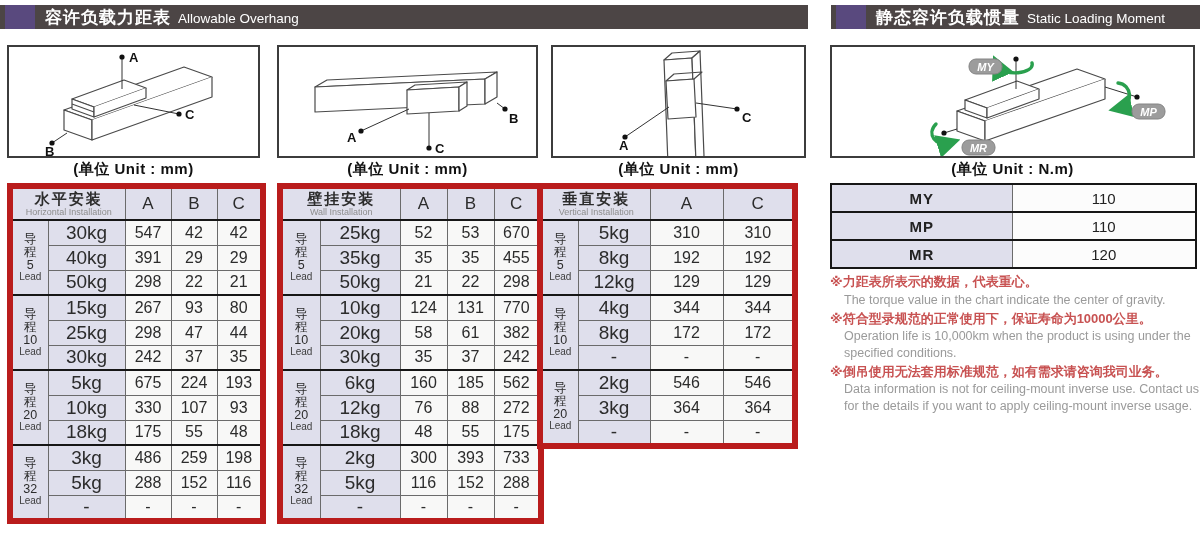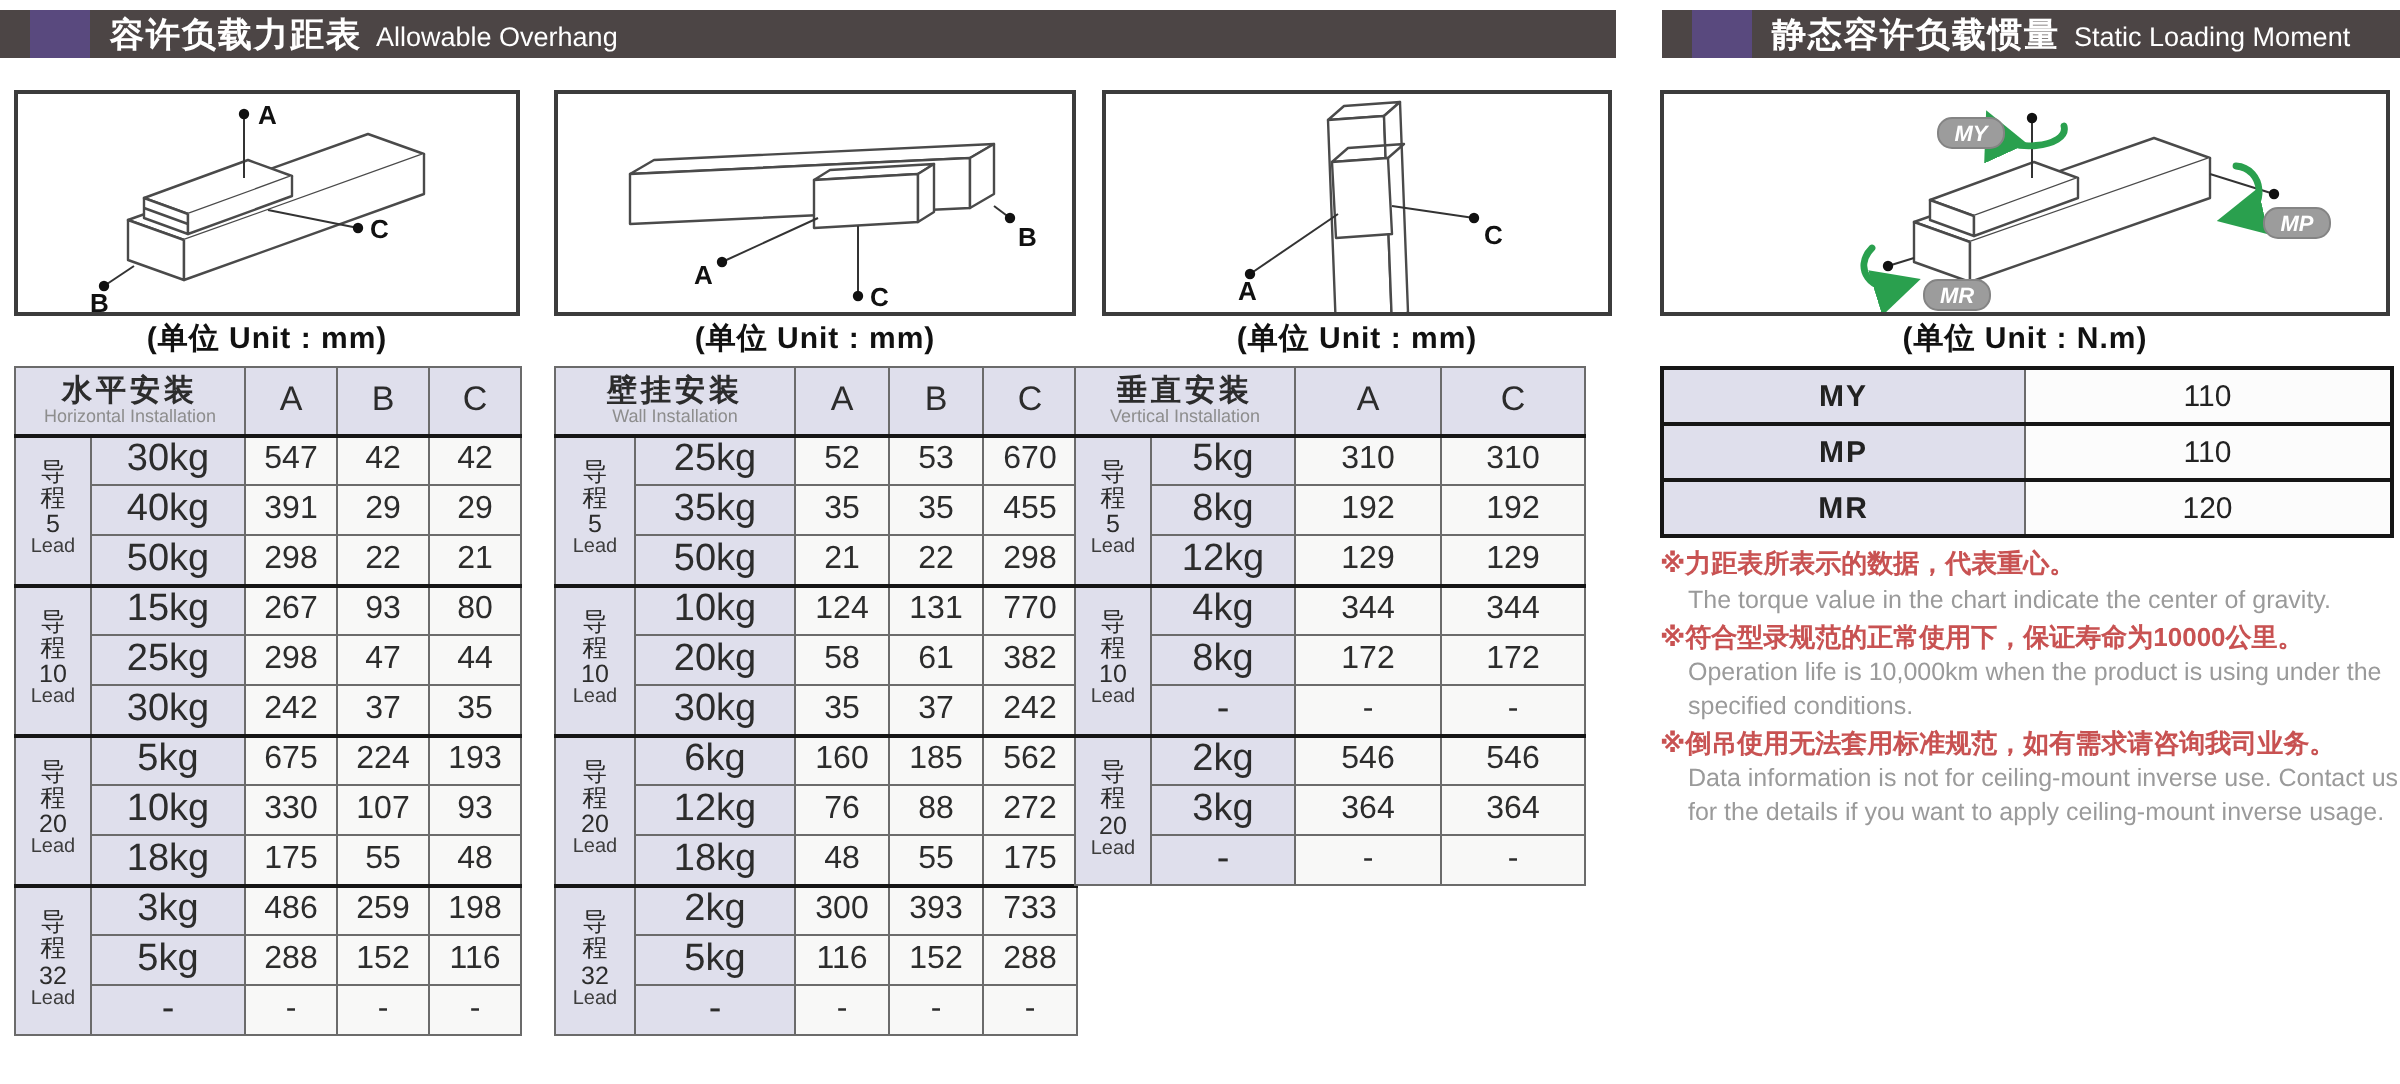--- a/index.html
+++ b/index.html
@@ -2,21 +2,21 @@
 <html><head>
 <meta charset="utf-8">
 <style>
   *{margin:0;padding:0;box-sizing:border-box}
   html,body{background:#fff}
   body{position:relative;width:1200px;height:542px;overflow:hidden;
        font-family:"Liberation Sans","DejaVu Sans",sans-serif;color:#222}
 
   
   .bar{position:absolute;top:5px;height:24px;background:#4c4545;
-       display:flex;align-items:center;gap:10px;padding-left:15px}
+       display:flex;align-items:center;gap:10px;padding-left:5px}
   .bar-left{left:0;width:808px}
   .bar-right{left:831px;width:397px}
   .bar .sq{width:30px;height:24px;background:#59497e;flex:none}
   .bar .ttl{display:flex;align-items:baseline;gap:7px;white-space:nowrap}
   .bar .zh{color:#fff;font-weight:bold;font-size:17px;letter-spacing:1px}
   .bar .en{color:#fff;font-weight:normal;font-size:13.5px}
 
   
   .panel{position:absolute;top:45px;height:113px;background:#fff;border:2px solid #3c3c3c}
   .p1{left:7px;width:253px}.p2{left:277px;width:261px}
@@ -25,21 +25,21 @@
 
   
   .unit{position:absolute;top:160px;height:20px;font-weight:bold;font-size:15px;
         color:#111;text-align:center;letter-spacing:.5px}
   .u1{left:7px;width:253px}.u2{left:277px;width:261px}
   .u3{left:551px;width:255px}.u4{left:830px;width:365px}
 
   
   .thost{position:absolute;top:183px}
   .th1{left:7px}.th2{left:277px}.th3{left:537px}
-  table.ov{border-collapse:collapse;table-layout:fixed;border:1px solid #b91c1c;background:#f8f8f7}
+  table.ov{border-collapse:collapse;table-layout:fixed;border:6px solid #b91c1c;background:#f8f8f7}
   .ov th,.ov td{border:1px solid #6b6b6b;text-align:center;vertical-align:middle;
                 padding:0;color:#2c2c2c;overflow:hidden}
   .ov thead th{height:34px;border-bottom:2px solid #161616}
   .ov td{height:25px;font-size:16px}
   .ov .lav{background:#dfdfec}
   .ov .kg{font-size:19px}
   .ov tr.gsep td{border-top:2px solid #161616}
   .ov .namecell .zh{display:block;font-size:15px;font-weight:bold;line-height:1.15;letter-spacing:2px}
   .ov .namecell .en{display:block;font-size:9px;font-weight:normal;color:#8d8d8d;line-height:1.1}
   .ov .colhead{font-size:17px;font-weight:normal}

